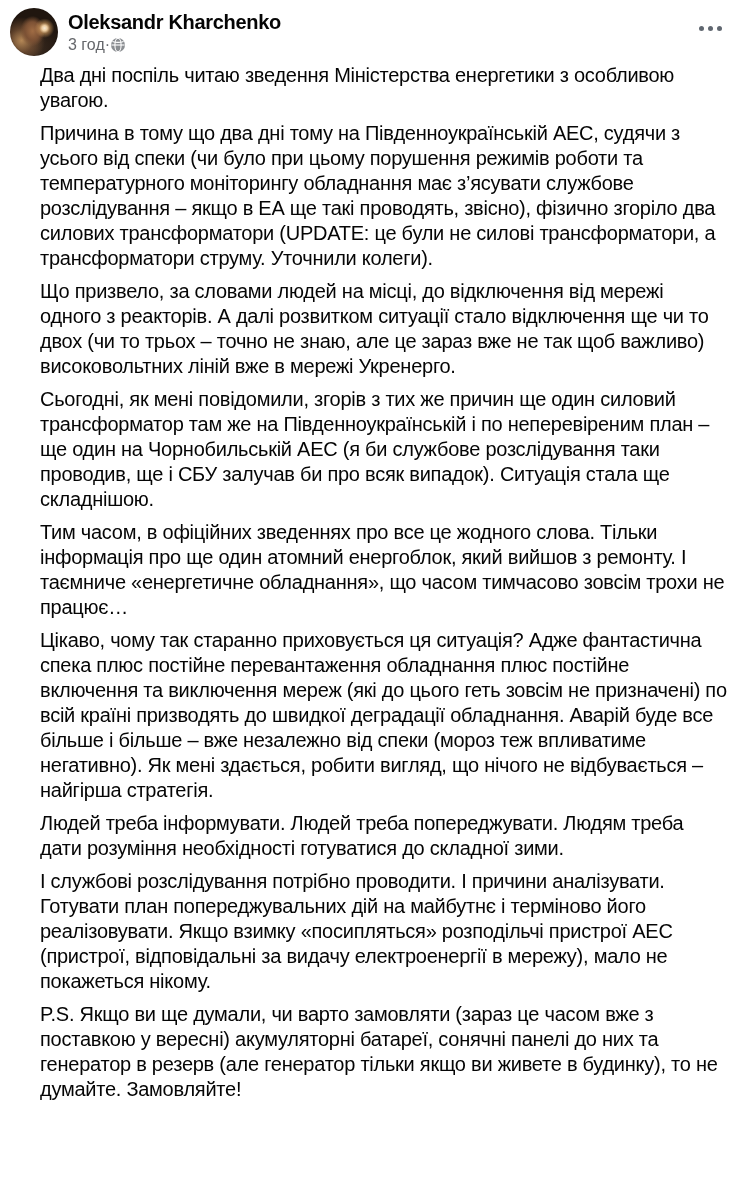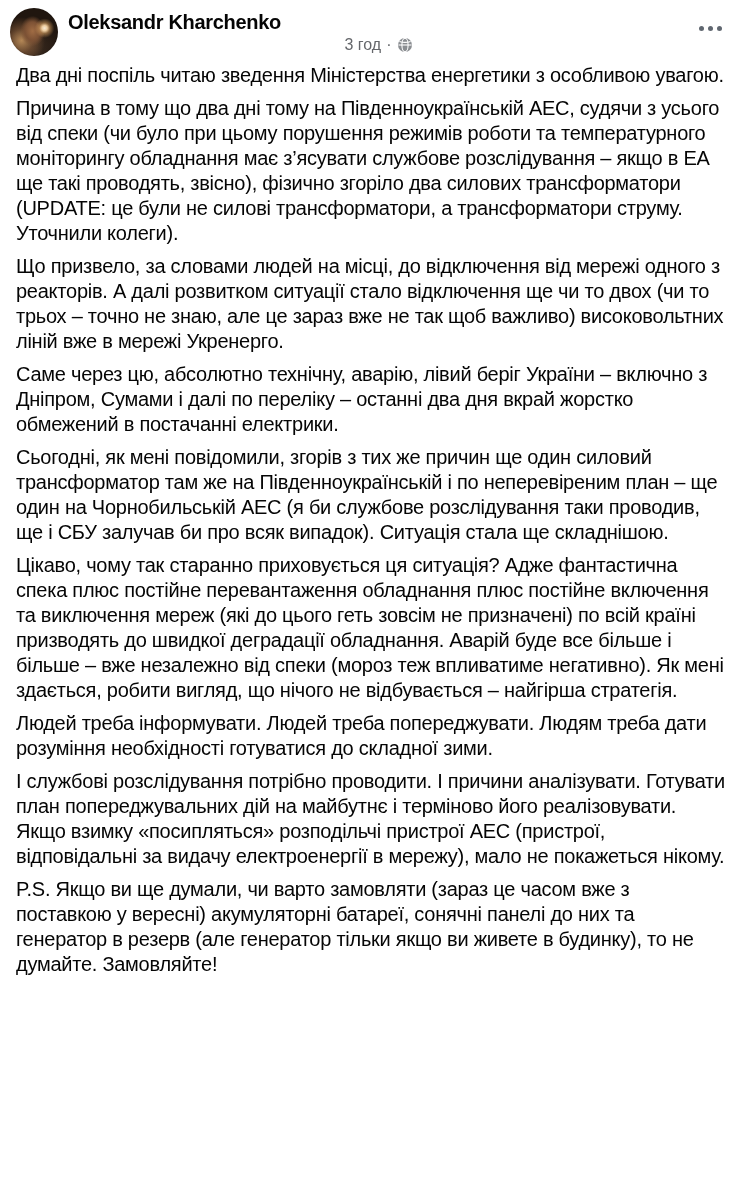--- a/index.html
+++ b/index.html
@@ -44,26 +44,24 @@
     font-size: 20px;
     font-weight: bold;
     letter-spacing: -0.3px;
     color: var(--text);
     line-height: 24px;
     cursor: pointer;
   }
   .meta {
     display: flex;
     align-items: center;
-    gap: 5px;
     margin-top: 1px;
     font-size: 16px;
     color: var(--muted);
     line-height: 20px;
-    justify-content: center;
   }
   .meta .timestamp { cursor: pointer; }
   .globe { display: inline-flex; align-items: center; }
   .globe svg { display: block; }
 
   .menu {
     flex: none;
     display: flex;
     gap: 4px;
     padding: 18px 6px 10px 10px;
@@ -77,20 +75,21 @@
     background: var(--icon);
   }
 
   
   .body {
     padding: 7px 12px 0 16px;
     font-size: 20px;
     line-height: 25px;
     letter-spacing: -0.25px;
     color: var(--text);
+    margin-left: 24px;
   }
   .para { margin: 0 0 8px 0; }
 </style>
 </head>
 <body>
 
 <div class="page">
 
   <div class="header">
     <div class="avatar"></div>
@@ -118,21 +117,21 @@
       <span class="dot"></span>
       <span class="dot"></span>
     </div>
   </div>
 
   <div class="body">
 
   <p class="para">Два дні поспіль читаю зведення Міністерства енергетики з особливою увагою.</p>
       <p class="para">Причина в тому що два дні тому на Південноукраїнській АЕС, судячи з усього від спеки (чи було при цьому порушення режимів роботи та температурного моніторингу обладнання має з’ясувати службове розслідування – якщо в ЕА ще такі проводять, звісно), фізично згоріло два силових трансформатори (UPDATE: це були не силові трансформатори, а трансформатори струму. Уточнили колеги).</p>
       <p class="para">Що призвело, за словами людей на місці, до відключення від мережі одного з реакторів. А далі розвитком ситуації стало відключення ще чи то двох (чи то трьох – точно не знаю, але це зараз вже не так щоб важливо) високовольтних ліній вже в мережі Укренерго.</p>
-      <p class="para">Саме через цю, абсолютно технічну, аварію, лівий беріг України – включно з Дніпром, Сумами і далі по переліку – останні два дня вкрай жорстко обмежений в постачанні електрики.</p>
       <p class="para">Сьогодні, як мені повідомили, згорів з тих же причин ще один силовий трансформатор там же на Південноукраїнській і по неперевіреним план – ще один на Чорнобильській АЕС (я би службове розслідування таки проводив, ще і СБУ залучав би про всяк випадок). Ситуація стала ще складнішою.</p>
+      <p class="para">Тим часом, в офіційних зведеннях про все це жодного слова. Тільки інформація про ще один атомний енергоблок, який вийшов з ремонту. І таємниче «енергетичне обладнання», що часом тимчасово зовсім трохи не працює…</p>
       <p class="para">Цікаво, чому так старанно приховується ця ситуація? Адже фантастична спека плюс постійне перевантаження обладнання плюс постійне включення та виключення мереж (які до цього геть зовсім не призначені) по всій країні призводять до швидкої деградації обладнання. Аварій буде все більше і більше – вже незалежно від спеки (мороз теж впливатиме негативно). Як мені здається, робити вигляд, що нічого не відбувається – найгірша стратегія.</p>
       <p class="para">Людей треба інформувати. Людей треба попереджувати. Людям треба дати розуміння необхідності готуватися до складної зими.</p>
       <p class="para">І службові розслідування потрібно проводити. І причини аналізувати. Готувати план попереджувальних дій на майбутнє і терміново його реалізовувати. Якщо взимку «посипляться» розподільчі пристрої АЕС (пристрої, відповідальні за видачу електроенергії в мережу), мало не покажеться нікому.</p>
       <p class="para">P.S. Якщо ви ще думали, чи варто замовляти (зараз це часом вже з поставкою у вересні) акумуляторні батареї, сонячні панелі до них та генератор в резерв (але генератор тільки якщо ви живете в будинку), то не думайте. Замовляйте!</p>
     </div>
 
 </div>
 
 </body></html>

